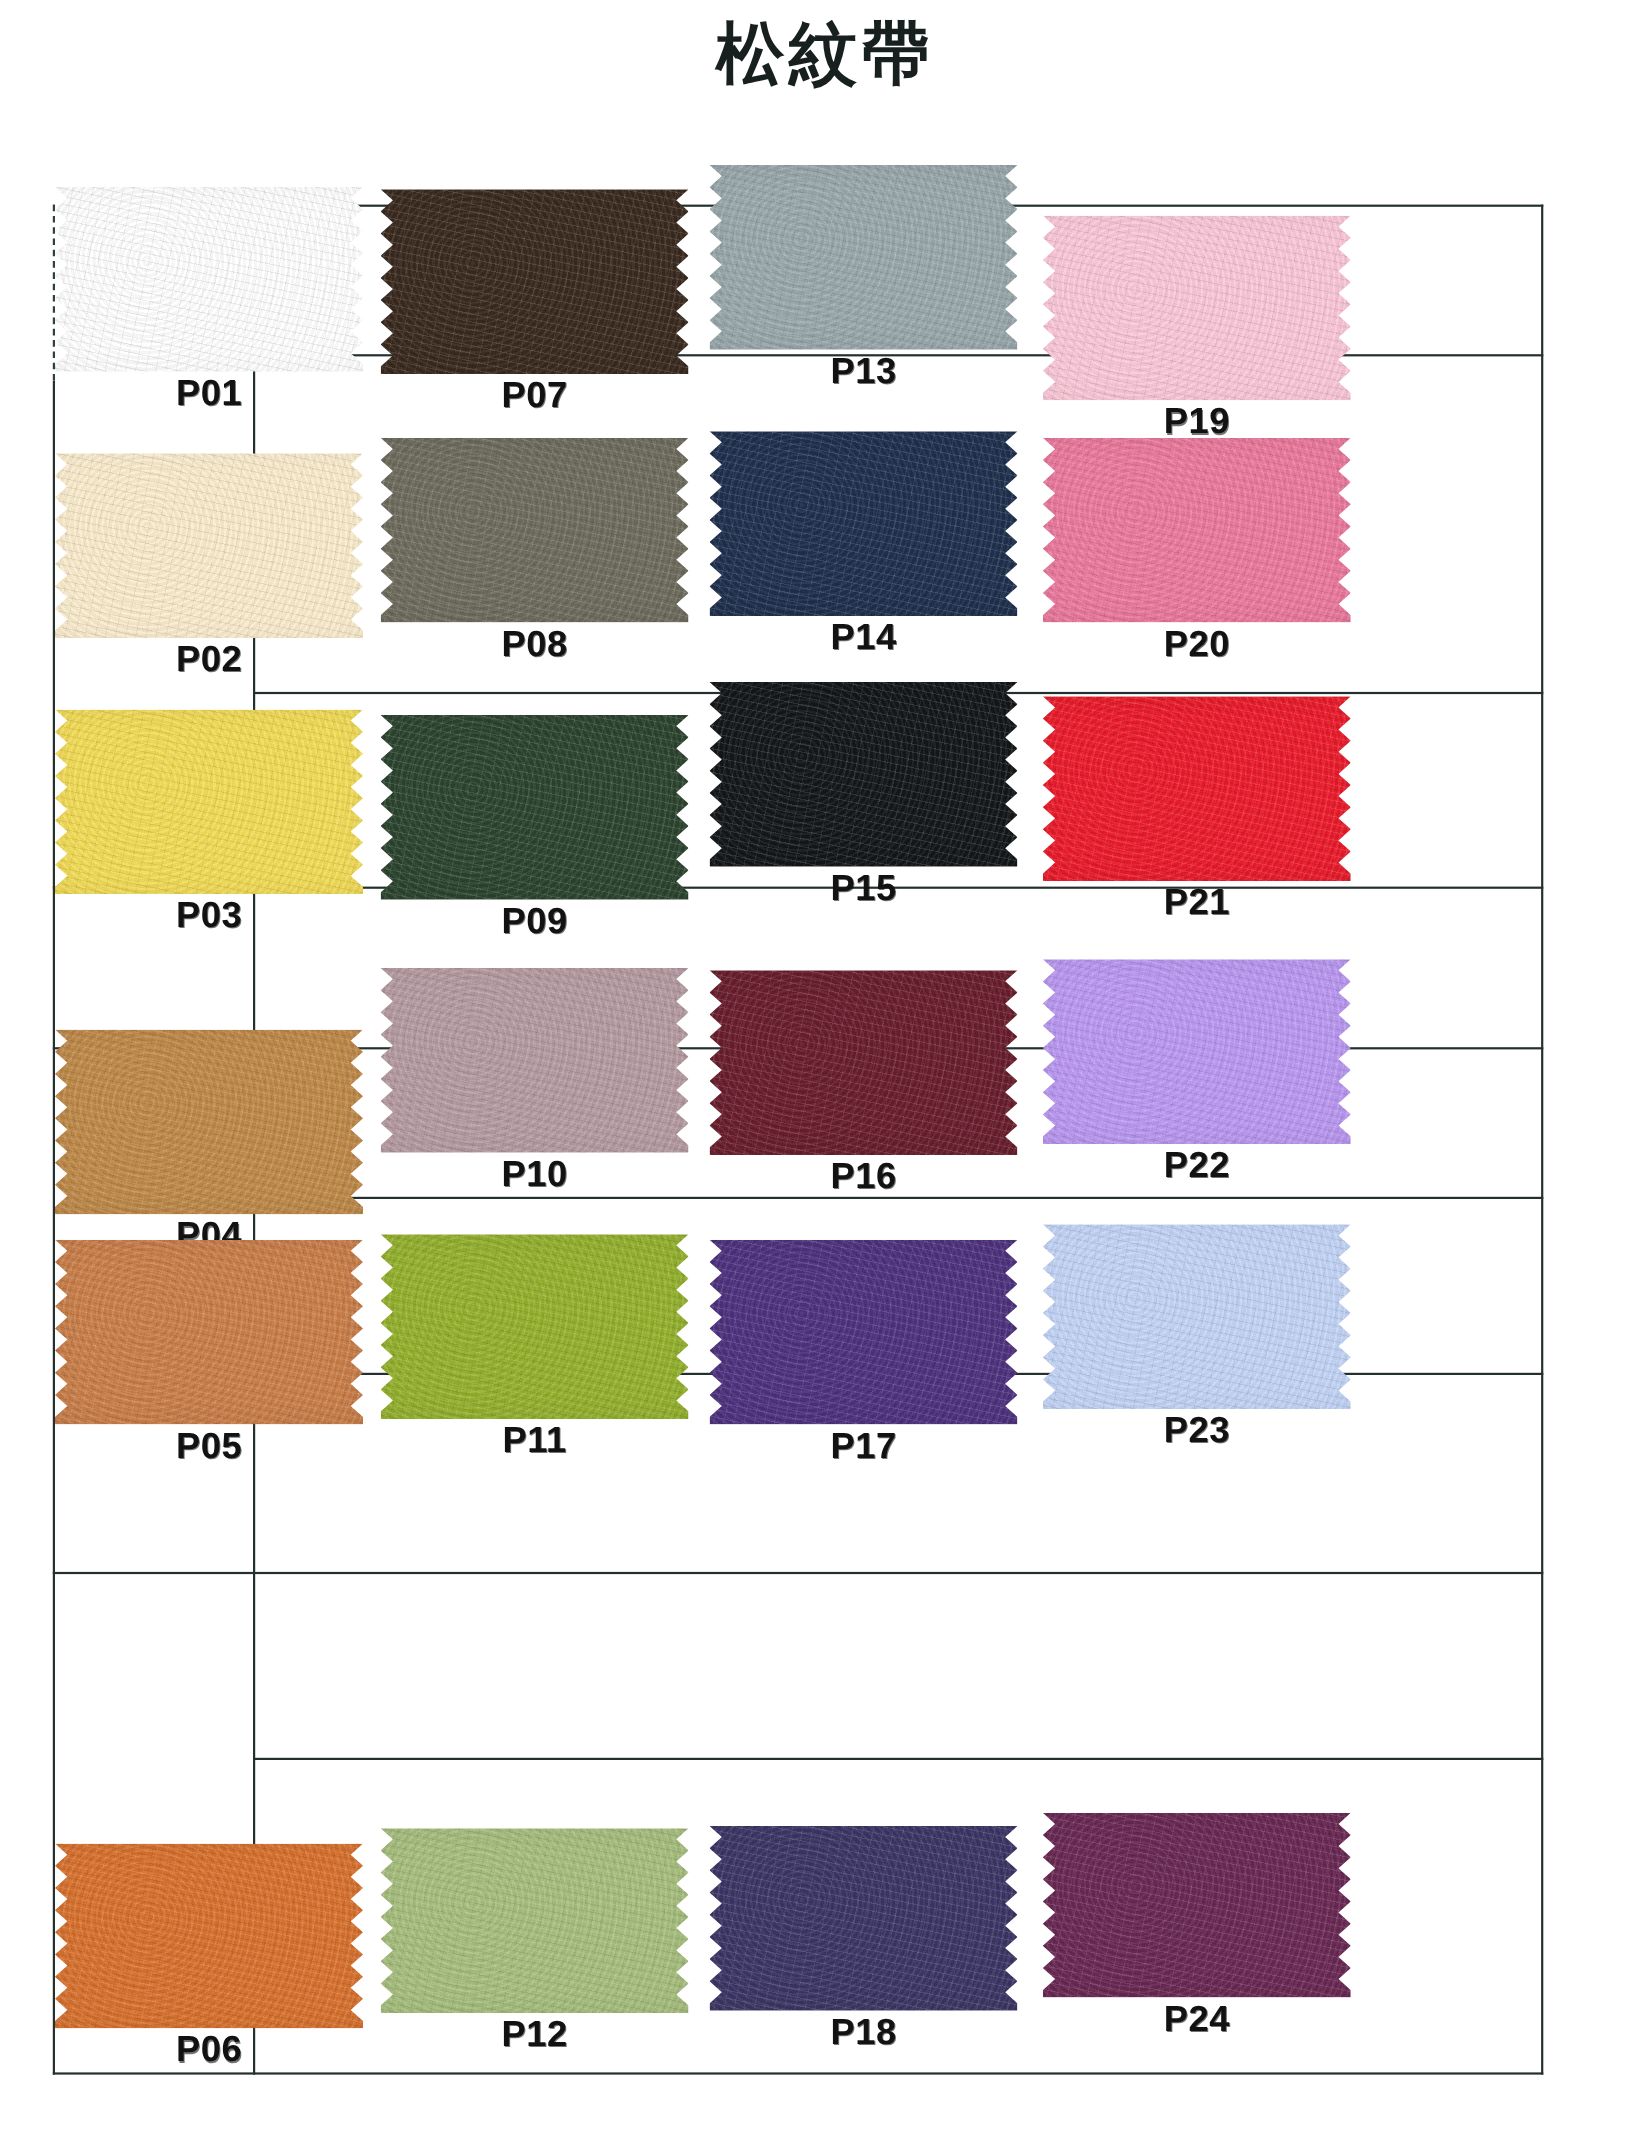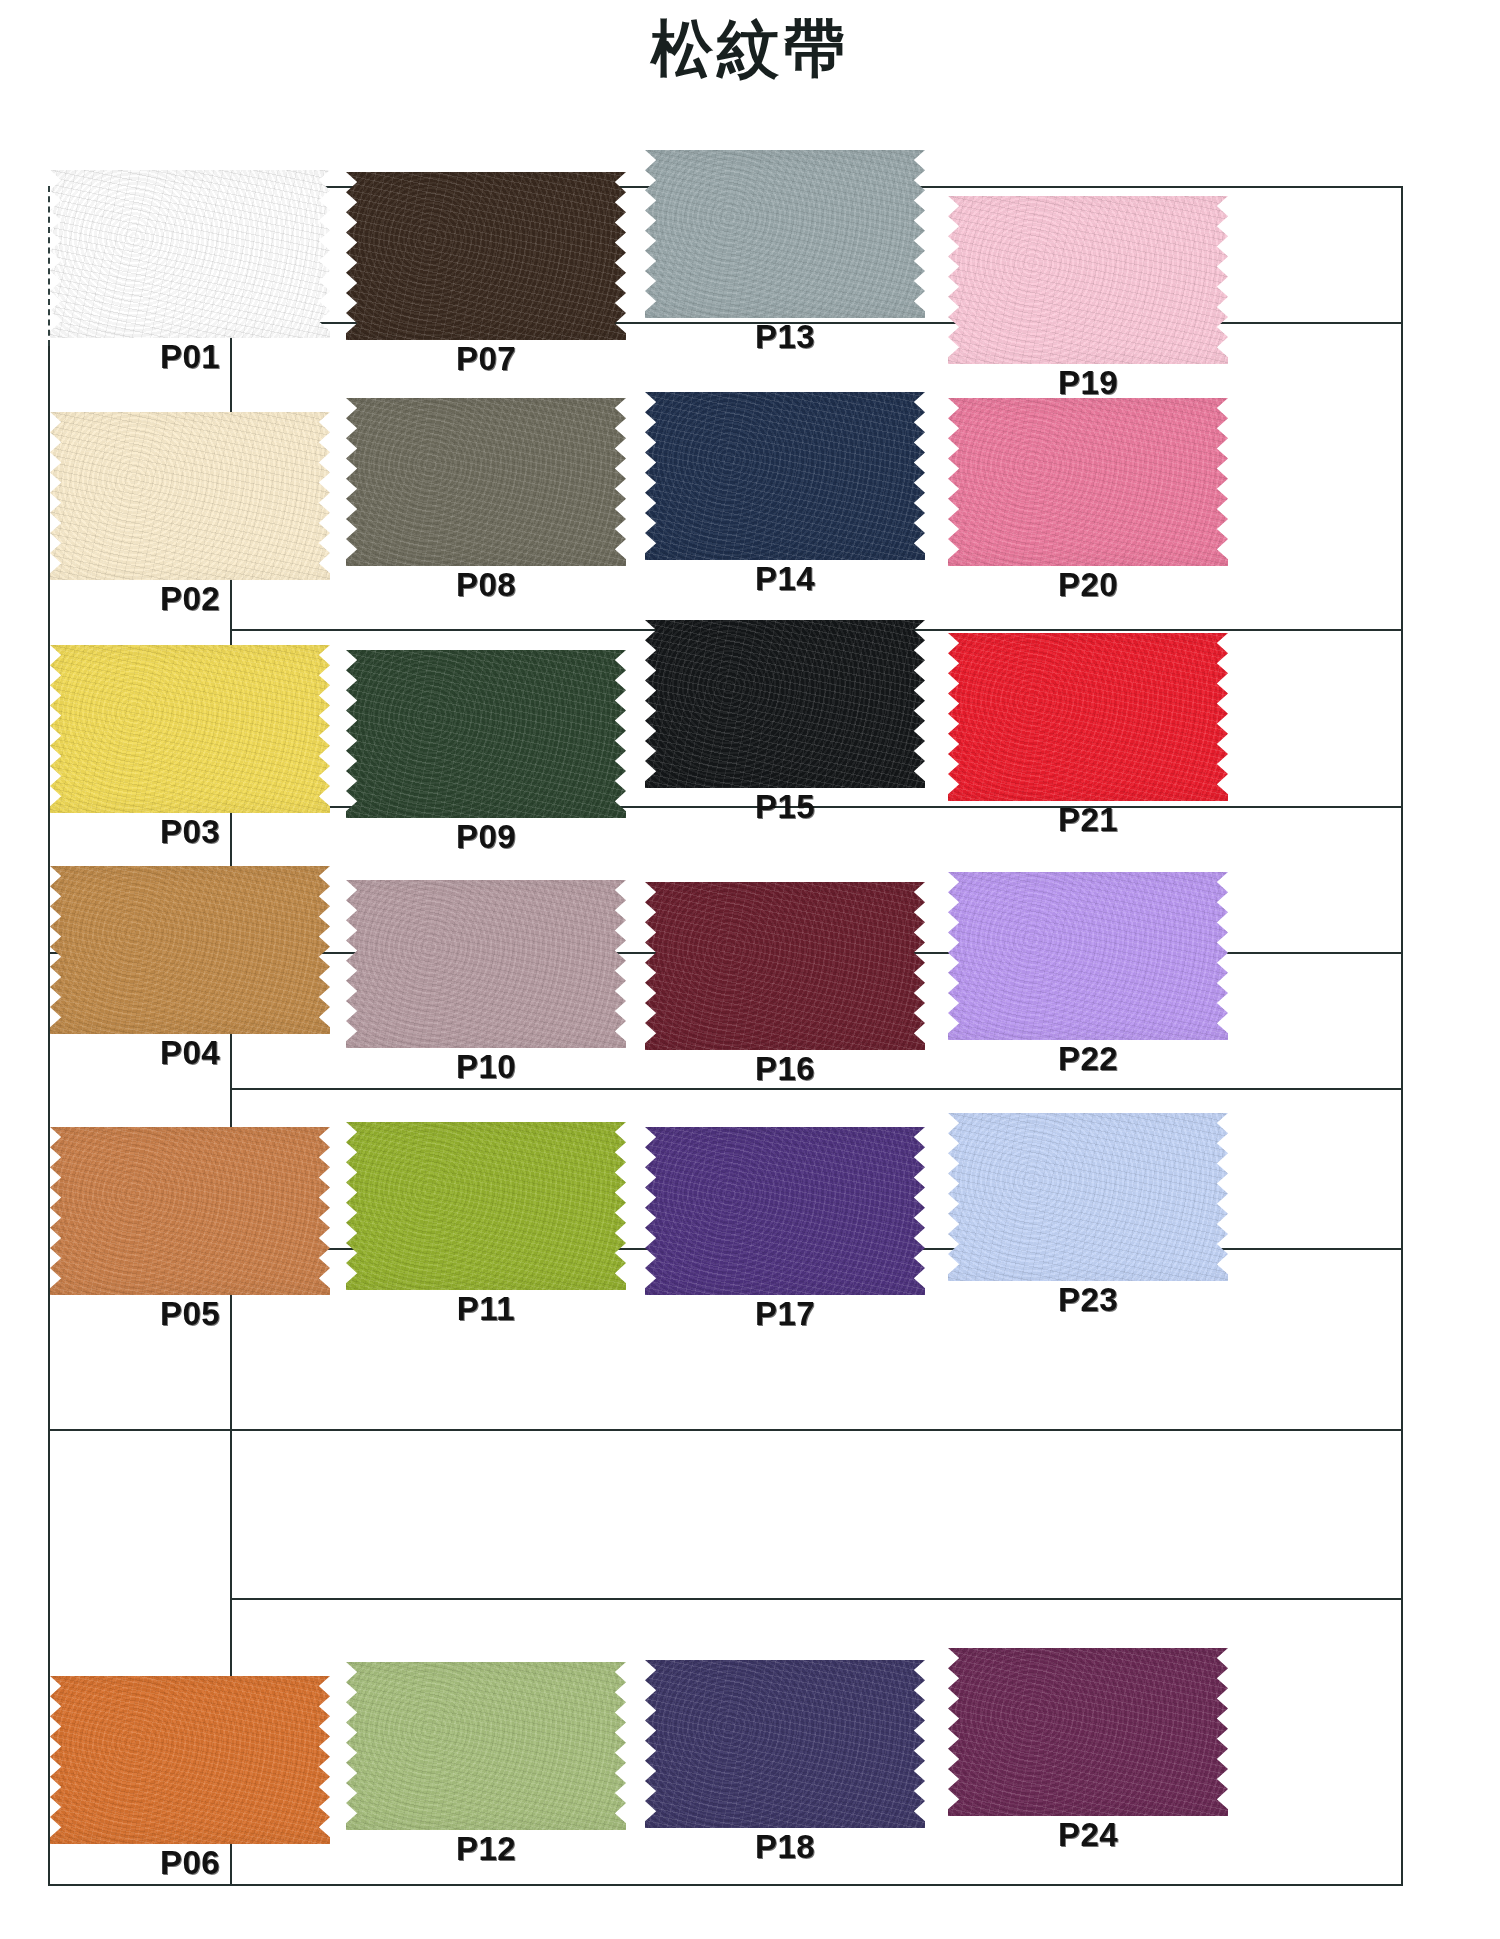--- a/index.html
+++ b/index.html
@@ -216,21 +216,21 @@
     </div>
     <div class="chip-label">P15</div>
   </div>
   <div class="swatch-cell" style="left:938px; top:633px;">
     <div class="chip-wrap">
       <div class="chip" style="background-color: rgb(236, 28, 44);"></div>
     </div>
     <div class="chip-label">P21</div>
   </div>
 
-  <div class="swatch-cell" style="left:40px;  top:866px;text-decoration:underline;">
+  <div class="swatch-cell" style="left:40px;  top:936px;text-decoration:underline;">
     <div class="chip-wrap">
       <div class="chip" style="background-color: rgb(192, 138, 74);"></div>
     </div>
     <div class="chip-label">P04</div>
   </div>
   <div class="swatch-cell" style="left:336px; top:880px;">
     <div class="chip-wrap">
       <div class="chip pale" style="background-color: rgb(182, 156, 162);"></div>
     </div>
     <div class="chip-label">P10</div>

